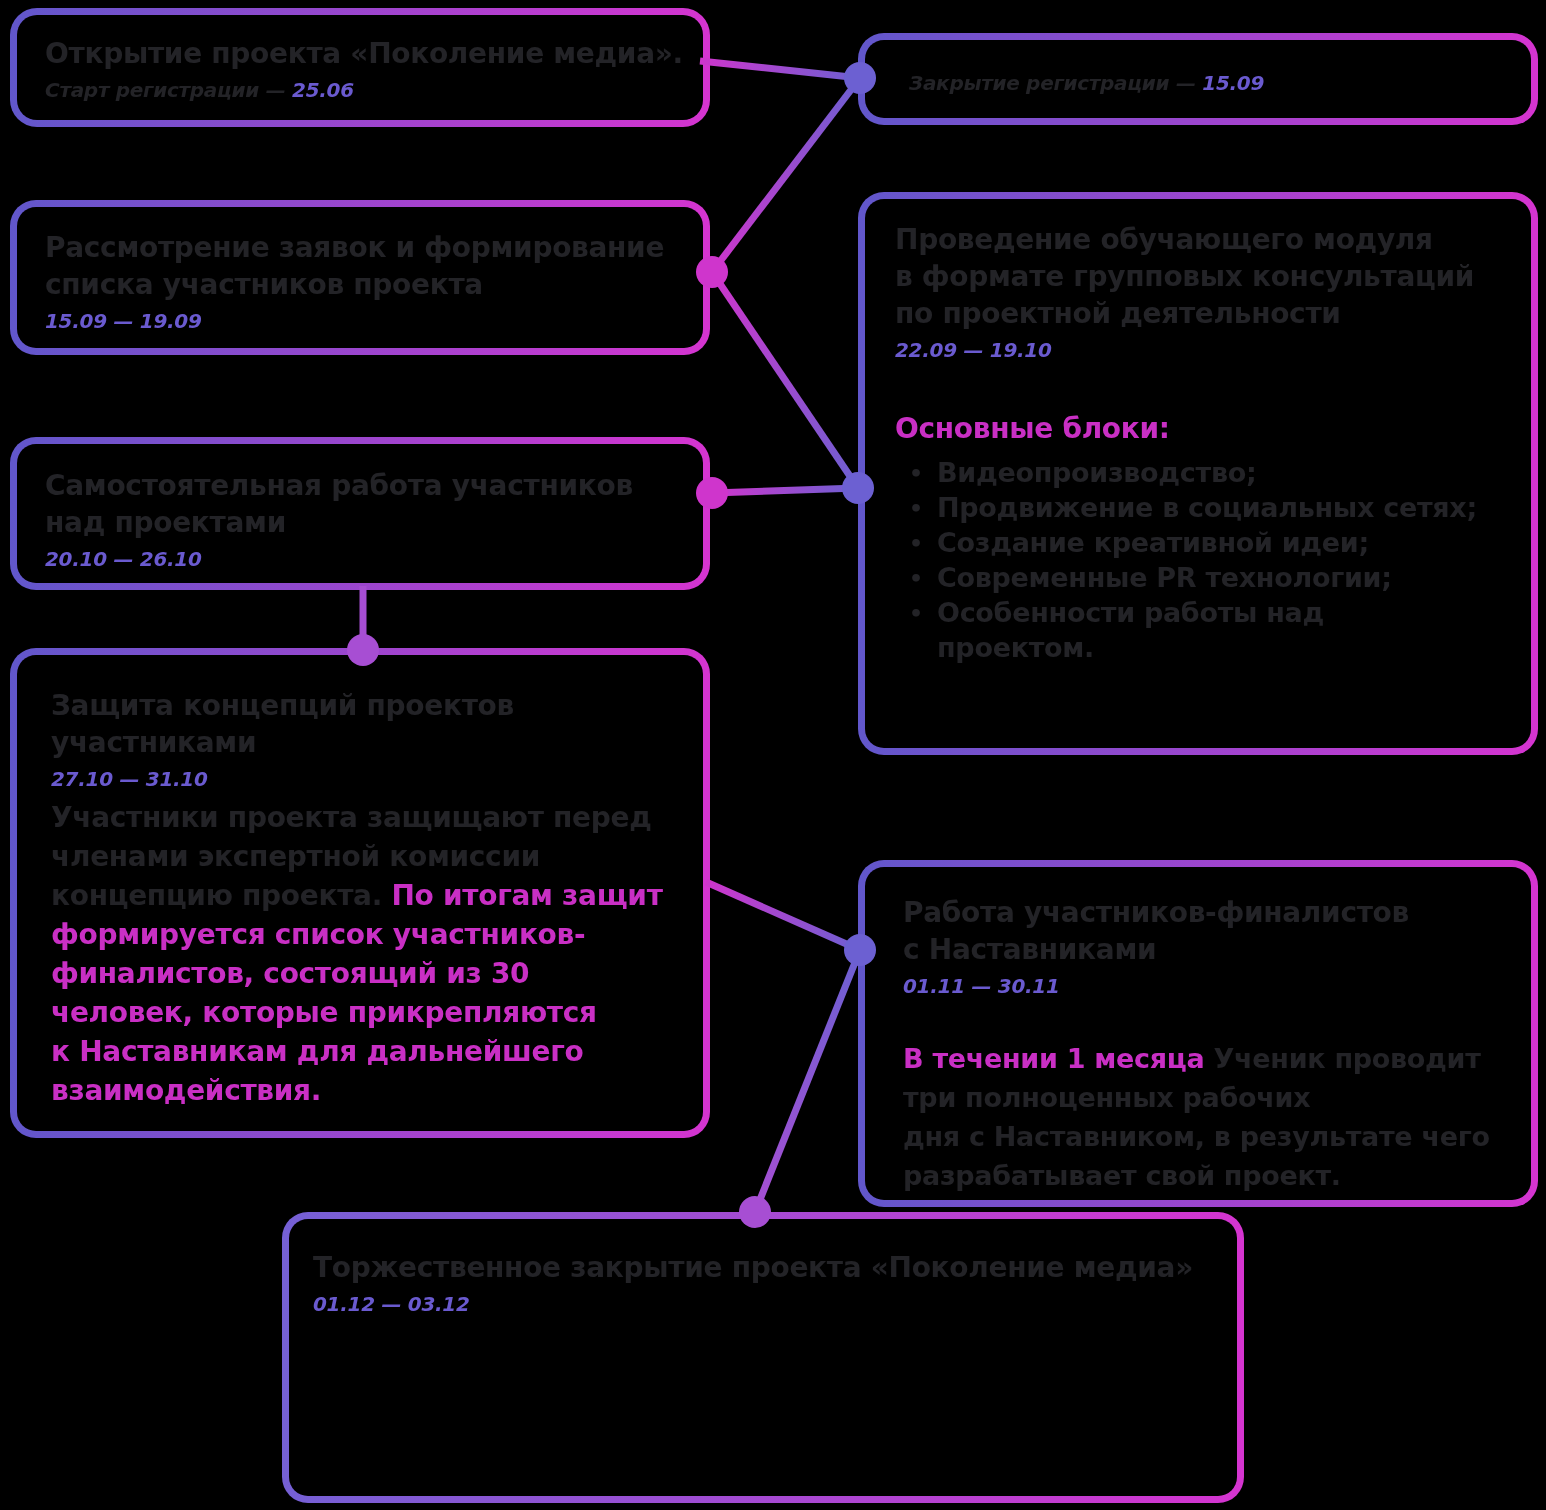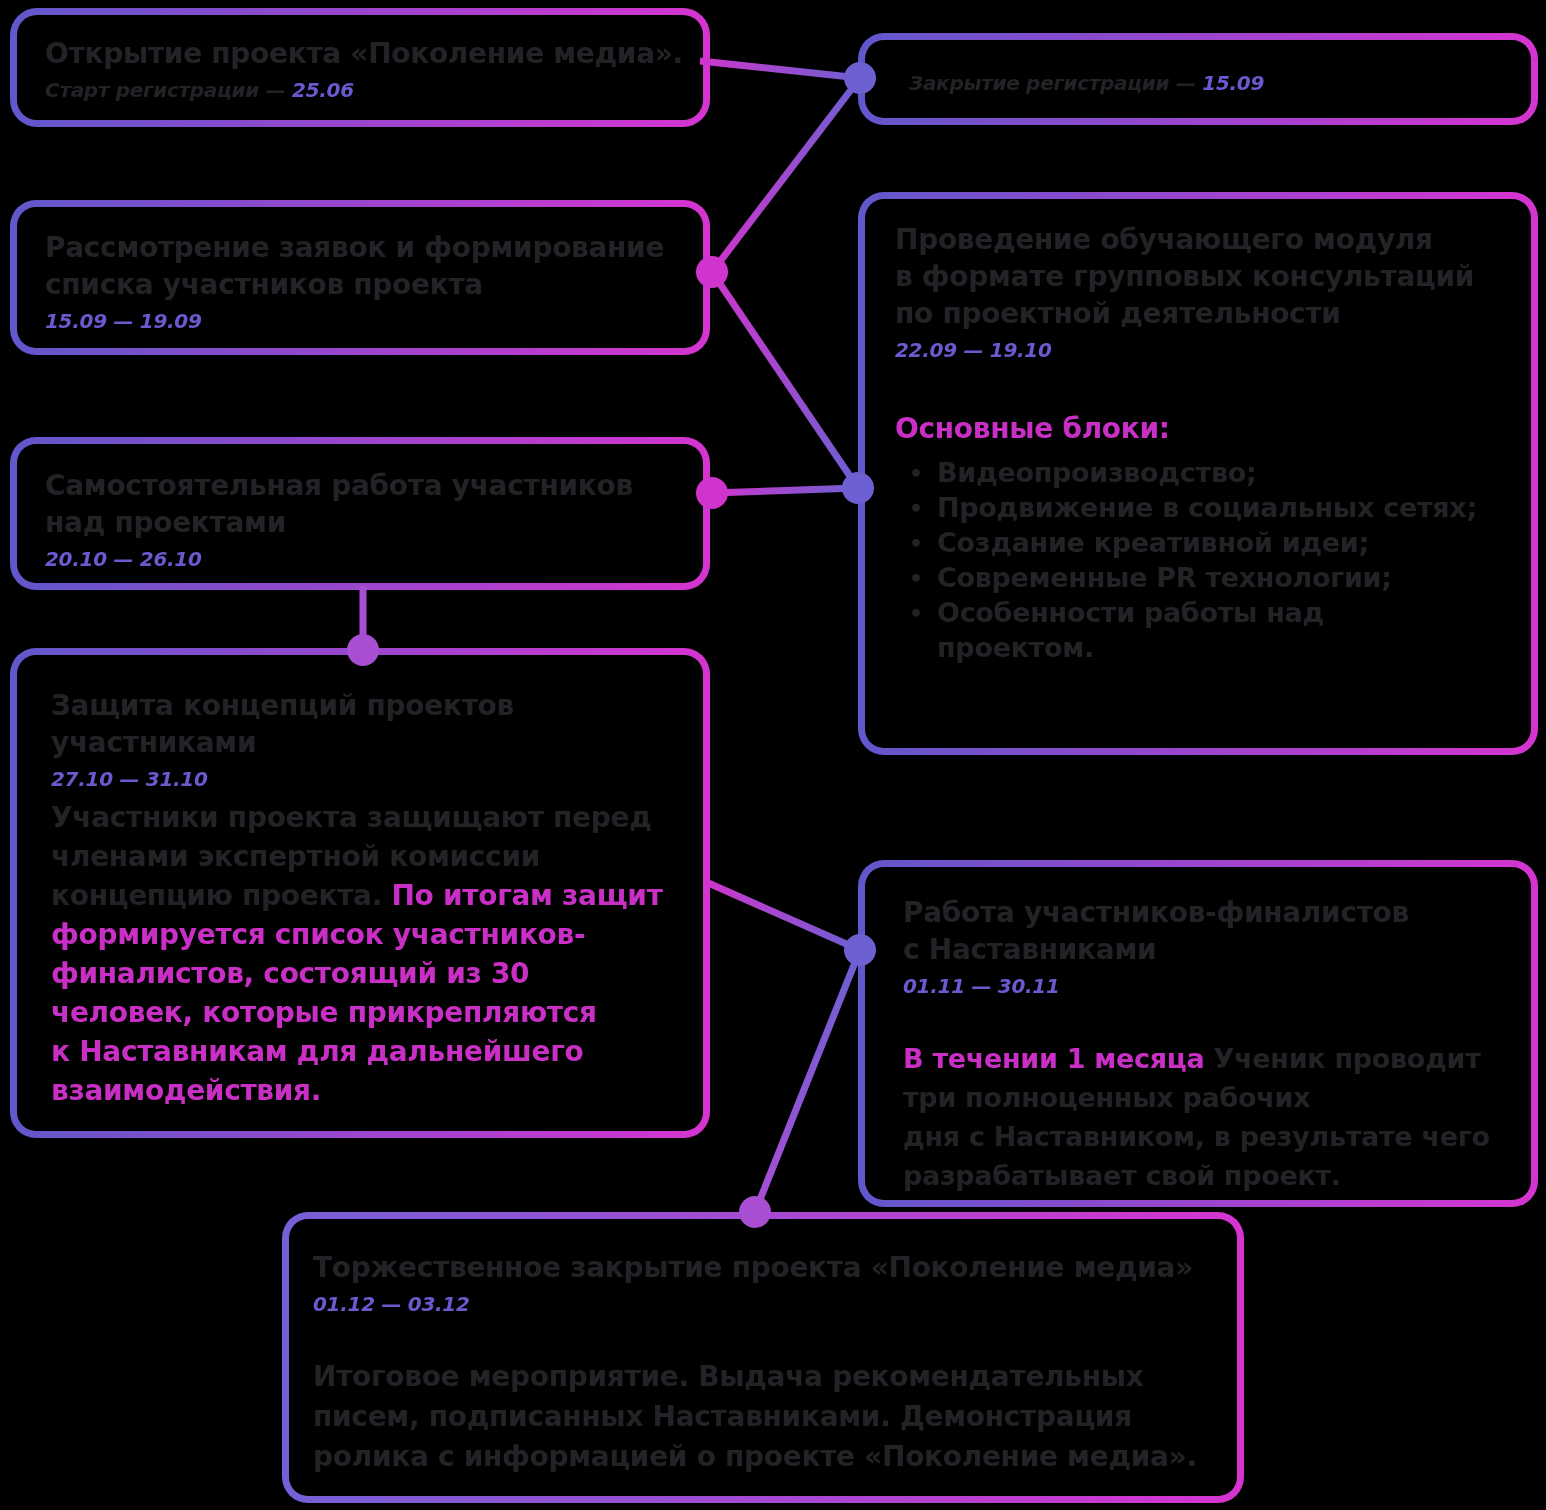--- a/index.html
+++ b/index.html
@@ -105,23 +105,20 @@
     <div class="dateline date">01.11 — 30.11</div>
     <div class="para"><span class="pink">В течении 1 месяца</span><span> Ученик проводит
 три полноценных рабочих
 дня с Наставником, в результате чего
 разрабатывает свой проект.</span></div>
   </div>
 
   <div class="box box-closing">
     <div class="title">Торжественное закрытие проекта «Поколение медиа»</div>
     <div class="dateline date">01.12 — 03.12</div>
-    <div class="para">Итоговое мероприятие. Выдача рекомендательных
-писем, подписанных Наставниками. Демонстрация
-ролика с информацией о проекте «Поколение медиа».</div>
   </div>
 
   <svg class="overlay" width="1546" height="1510" viewBox="0 0 1546 1510" aria-hidden="true">
     <defs>
       <linearGradient id="lg1" gradientUnits="userSpaceOnUse" x1="700" y1="61" x2="860" y2="78">
         <stop offset="0" stop-color="#CF35CC"></stop>
           <stop offset="1" stop-color="#6C60D2"></stop>
       </linearGradient>
       <linearGradient id="lg2" gradientUnits="userSpaceOnUse" x1="712" y1="272" x2="860" y2="78">
         <stop offset="0" stop-color="#CF35CC"></stop>

